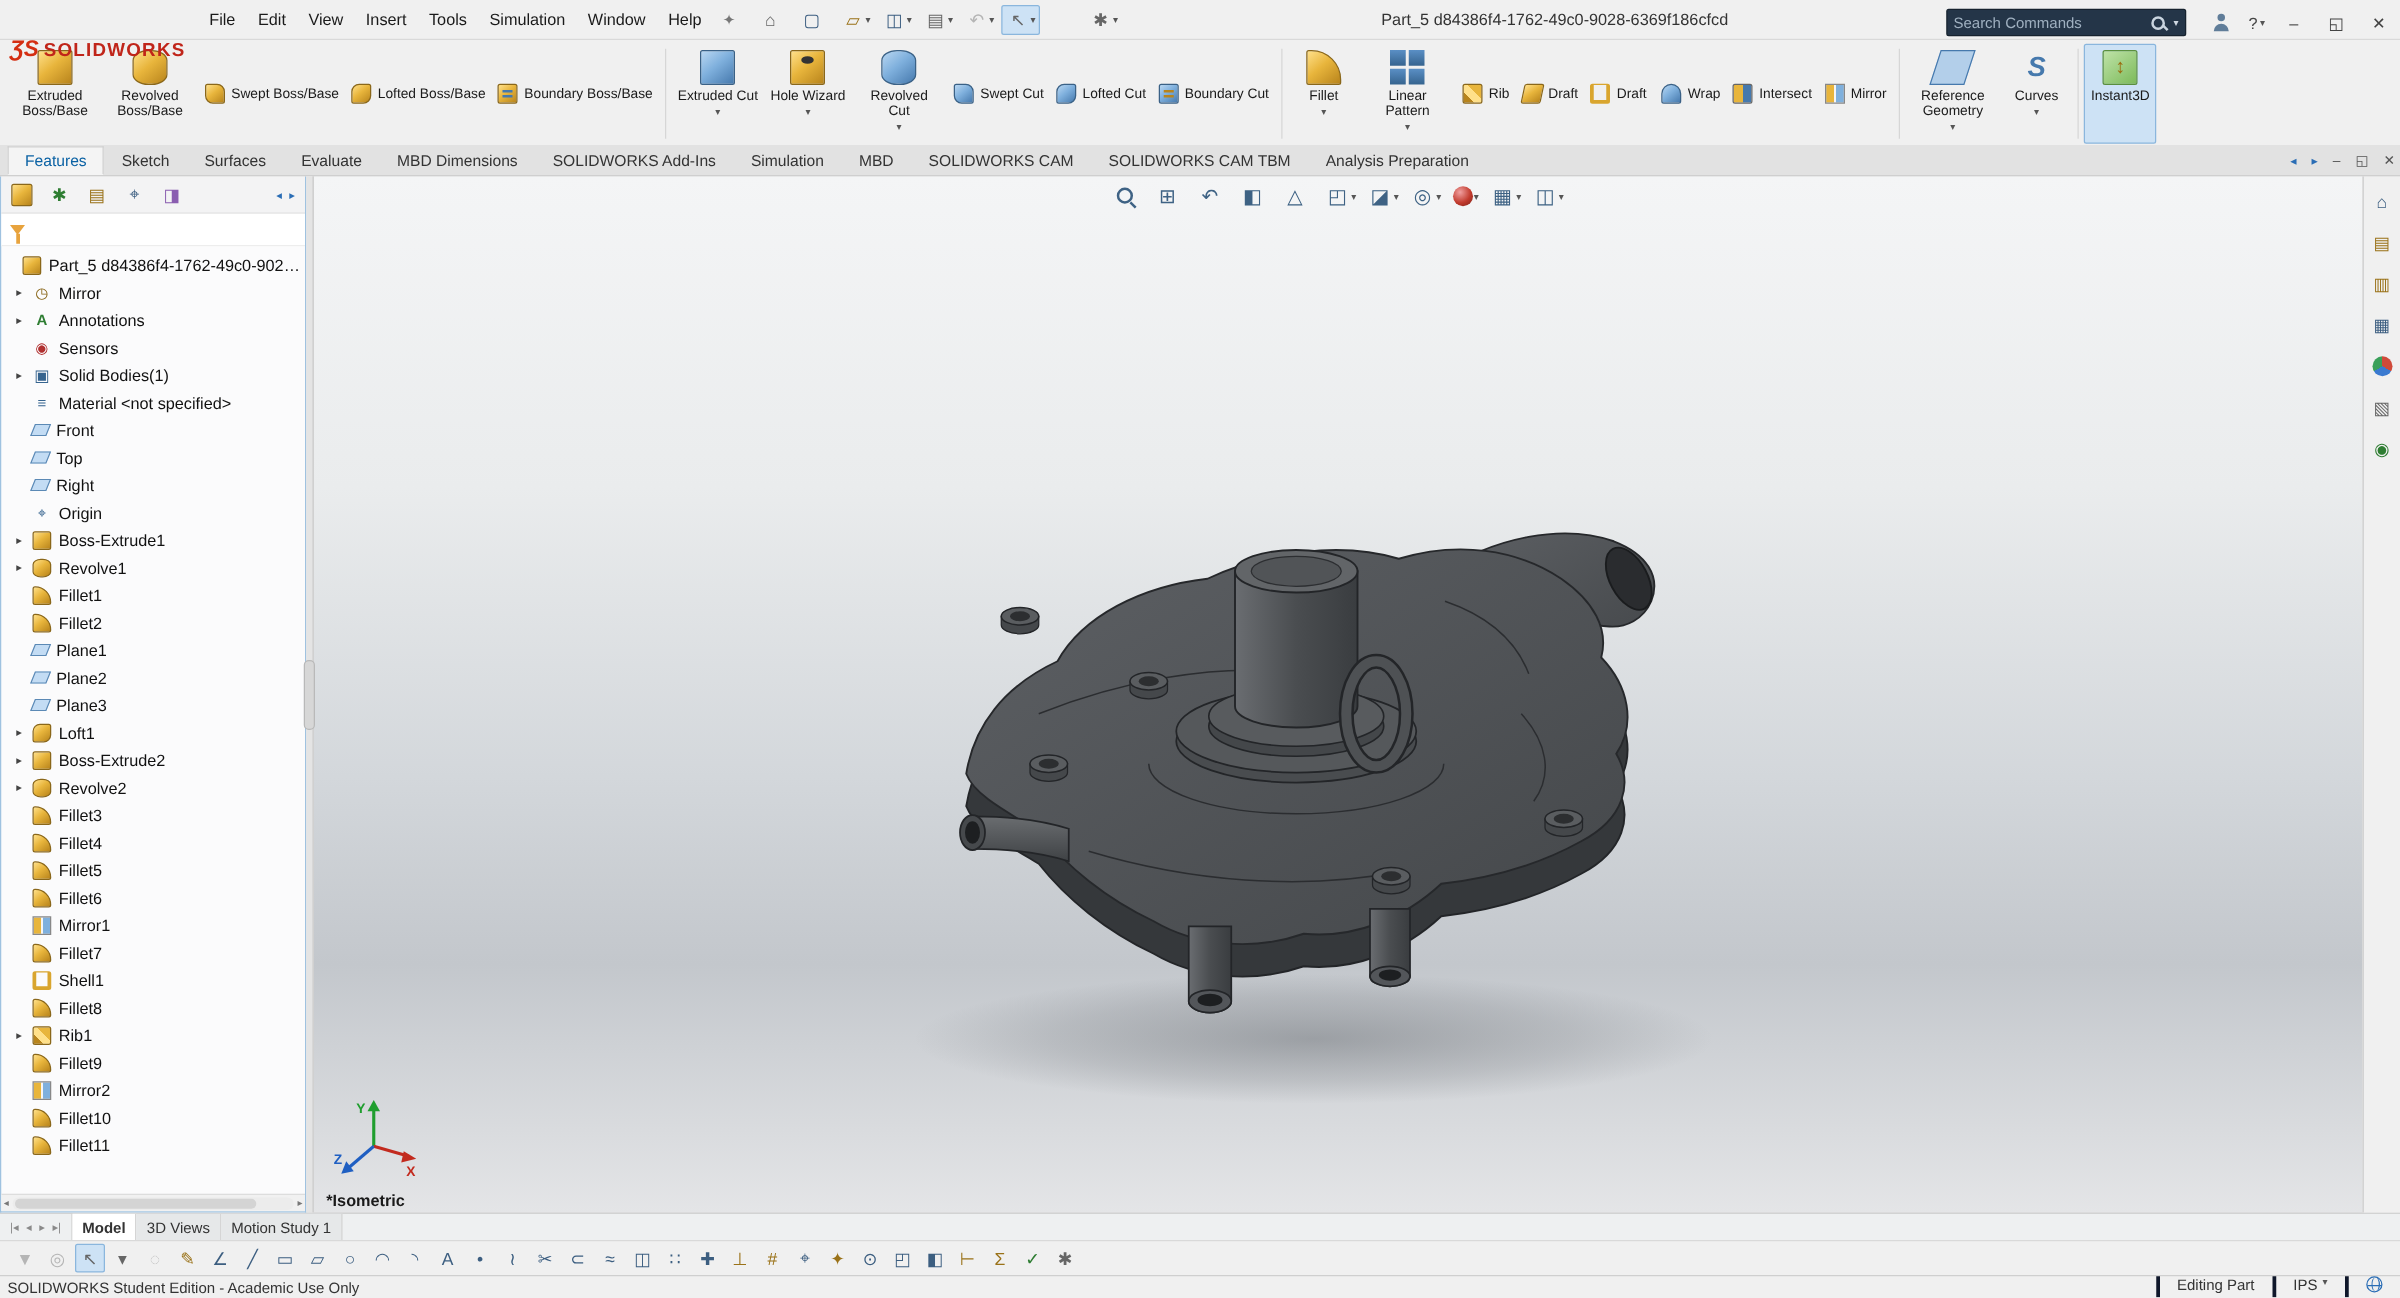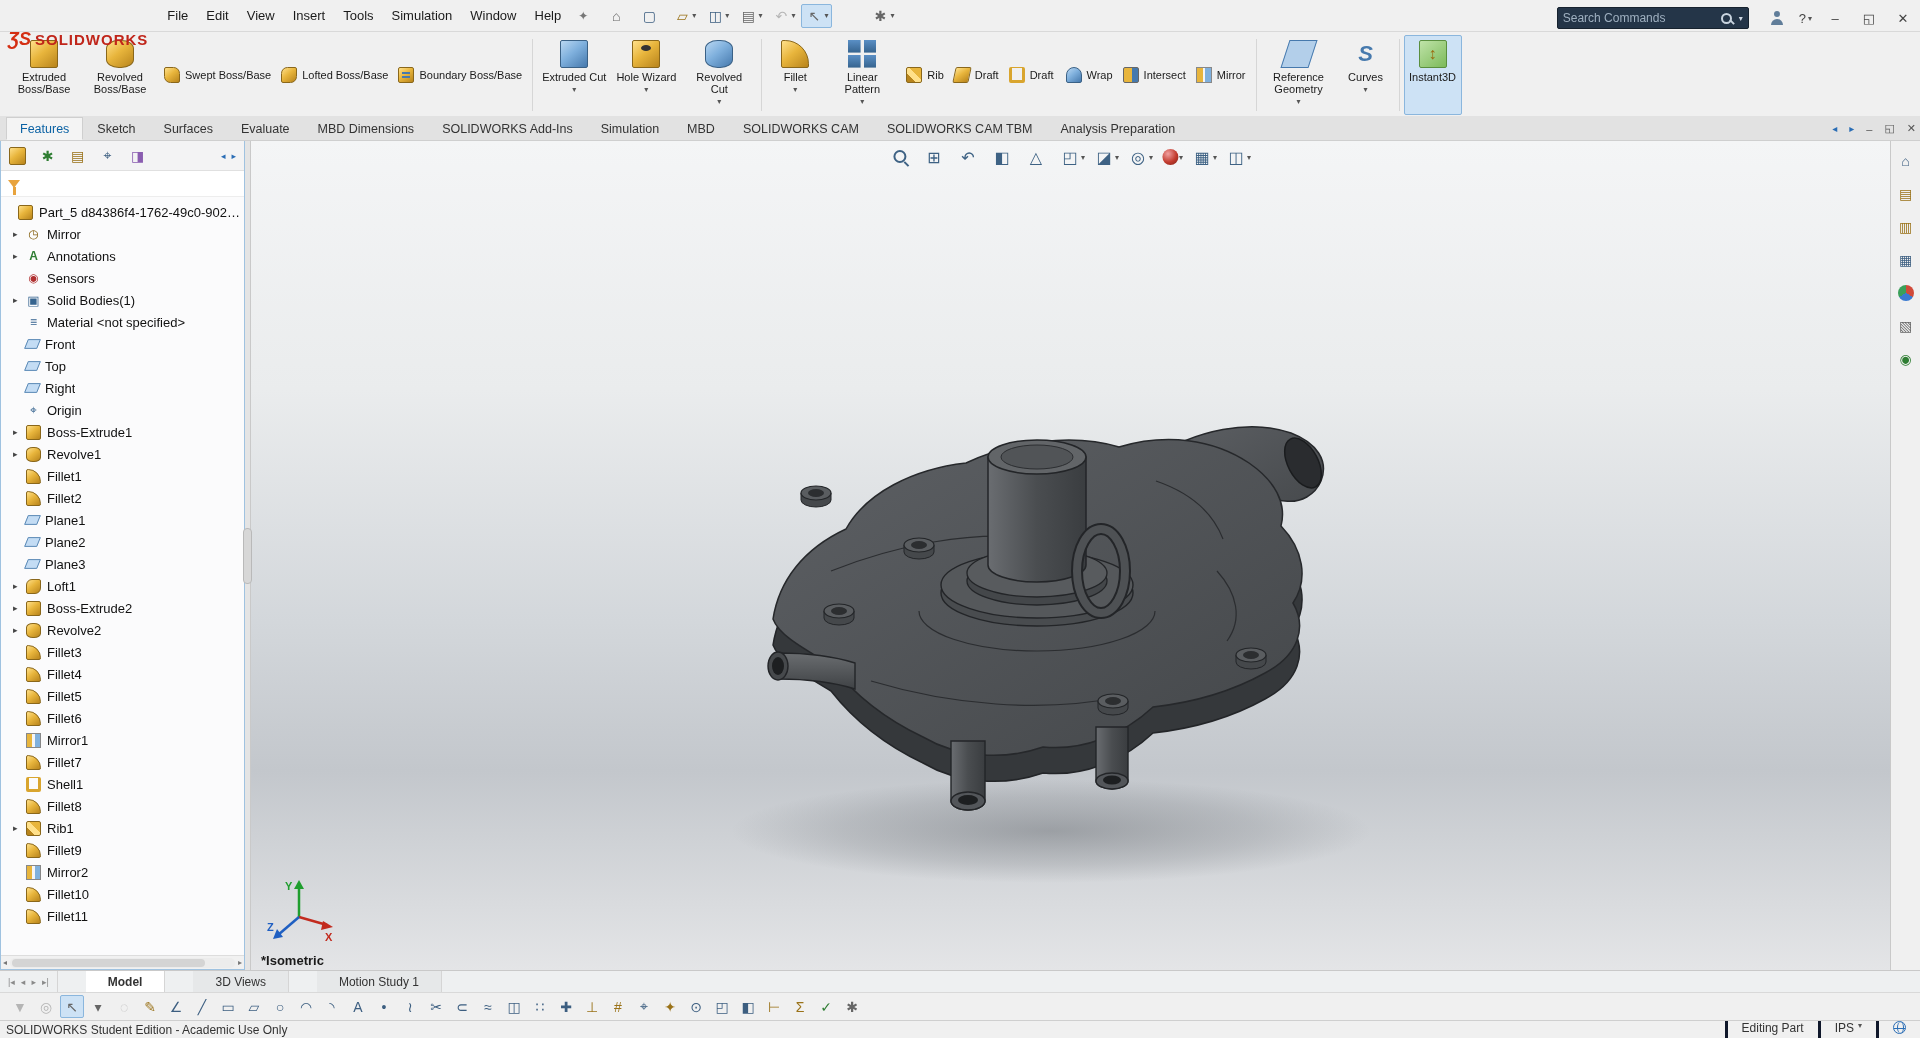--- a/index.html
+++ b/index.html
@@ -131,21 +131,21 @@
 
   
   .taskpane { position:absolute; right:0; top:141px; width:30px; bottom:68px; background:#f0f0f0; border-left:1px solid #c9c9c9; display:flex; flex-direction:column; align-items:center; padding-top:10px; gap:13px; z-index:4; }
   .tpbtn { width:20px; height:20px; display:inline-flex; align-items:center; justify-content:center; font-size:15px; }
   .ic-appearances-scenes { width:16px; height:16px; border-radius:50%; background:conic-gradient(#d04a3a 0 120deg,#3a7ad0 120deg 240deg,#3aa05a 240deg); }
 
   
   .bottom-tabs { position:absolute; left:0; right:0; top:970px; height:22px; background:#eef0f1; border-top:1px solid #c9c9c9; display:flex; align-items:stretch; font-size:12px; }
   .bt-nav { display:flex; align-items:center; gap:2px; padding:0 6px; color:#8a8a8a; font-size:9px; border-right:1px solid #d5d5d5; }
   .bt-nav span { padding:0 2px; }
-  .btab { padding:0 22px; display:flex; align-items:center; border-right:1px solid #d5d5d5; color:#333; background:#e6e8e9;margin-left:28px; }
+  .btab { padding:0 8px; display:flex; align-items:center; border-right:1px solid #d5d5d5; color:#333; background:#e6e8e9; }
   .btab.active { background:#ffffff; font-weight:bold; }
   .bottom-toolbar { position:absolute; left:0; right:0; top:992px; height:28px; background:#f0f0f0; border-top:1px solid #d9d9d9; display:flex; align-items:center; padding-left:8px; gap:2px; }
   .btool { width:24px; height:23px; display:flex; align-items:center; justify-content:center; font-size:14px; color:#3c5e80; border:1px solid transparent; border-radius:2px; }
   .btool.active { background:#cde2f5; border-color:#8ab6dd; }
   .btool.disabled { color:#b5b5b5; }
   .tone-gold { color:#9a7218; } .tone-gray { color:#666; } .tone-blue { color:#3c5e80; } .tone-green { color:#2e7d32; } .tone-purple { color:#8a5db0; }
   .statusbar { position:absolute; left:0; right:0; top:1020px; height:18px; background:#f0f0f0; border-top:1px solid #cfcfcf; display:flex; align-items:center; font-size:12px; color:#333; }
   .sb-left { padding-left:6px; flex:1; white-space:nowrap; }
   .sb-cell { border-left:3px solid #0f172a; padding:0 14px; height:100%; display:flex; gap:4px; white-space:nowrap; }
   .sb-dd { font-size:8px; color:#555; }
@@ -207,20 +207,21 @@
         </span>
         <span class="qbtn">
           <span class="gi ic-toggle-sphere"></span>
           <span class="qdd" style="visibility: hidden;">▾</span>
         </span>
         <span class="qbtn tone-gray">
           <span class="gi ic-options-gear">✱</span>
           <span class="qdd">▾</span>
         </span>
       </div>
+    <div class="doc-title">Part_5 d84386f4-1762-49c0-9028-6369f186cfcd</div>
     <div class="tb-right">
       <div class="search-box">
         <input class="search-input" placeholder="Search Commands" style="">
         <span class="lens"></span>
         <span class="search-dd">▾</span>
       </div>
       <span class="person"></span>
       <span class="help-btn">
           <span>?</span>
           <span class="help-dd">▾</span>
@@ -262,20 +263,34 @@
     </div>
     <div class="rbtn">
       <span class="ric ic-hole-wizard"></span>
       <span class="rlabel">Hole Wizard</span>
       <span class="rdd">▾</span>
     </div>
     <div class="rbtn">
       <span class="ric ic-revolved-cut"></span>
       <span class="rlabel">Revolved Cut</span>
       <span class="rdd">▾</span>
+    </div>
+    <div class="rstack">
+      <div class="sbtn">
+          <span class="sic ic-swept-cut"></span>
+          <span>Swept Cut</span>
+        </div>
+      <div class="sbtn">
+          <span class="sic ic-lofted-cut"></span>
+          <span>Lofted Cut</span>
+        </div>
+      <div class="sbtn">
+          <span class="sic ic-boundary-cut"></span>
+          <span>Boundary Cut</span>
+        </div>
     </div>
     <div class="rsep"></div>
     <div class="rbtn">
       <span class="ric ic-fillet-f"></span>
       <span class="rlabel">Fillet</span>
       <span class="rdd">▾</span>
     </div>
     <div class="rbtn">
       <span class="ric ic-linear-pattern"></span>
       <span class="rlabel">Linear Pattern</span>

